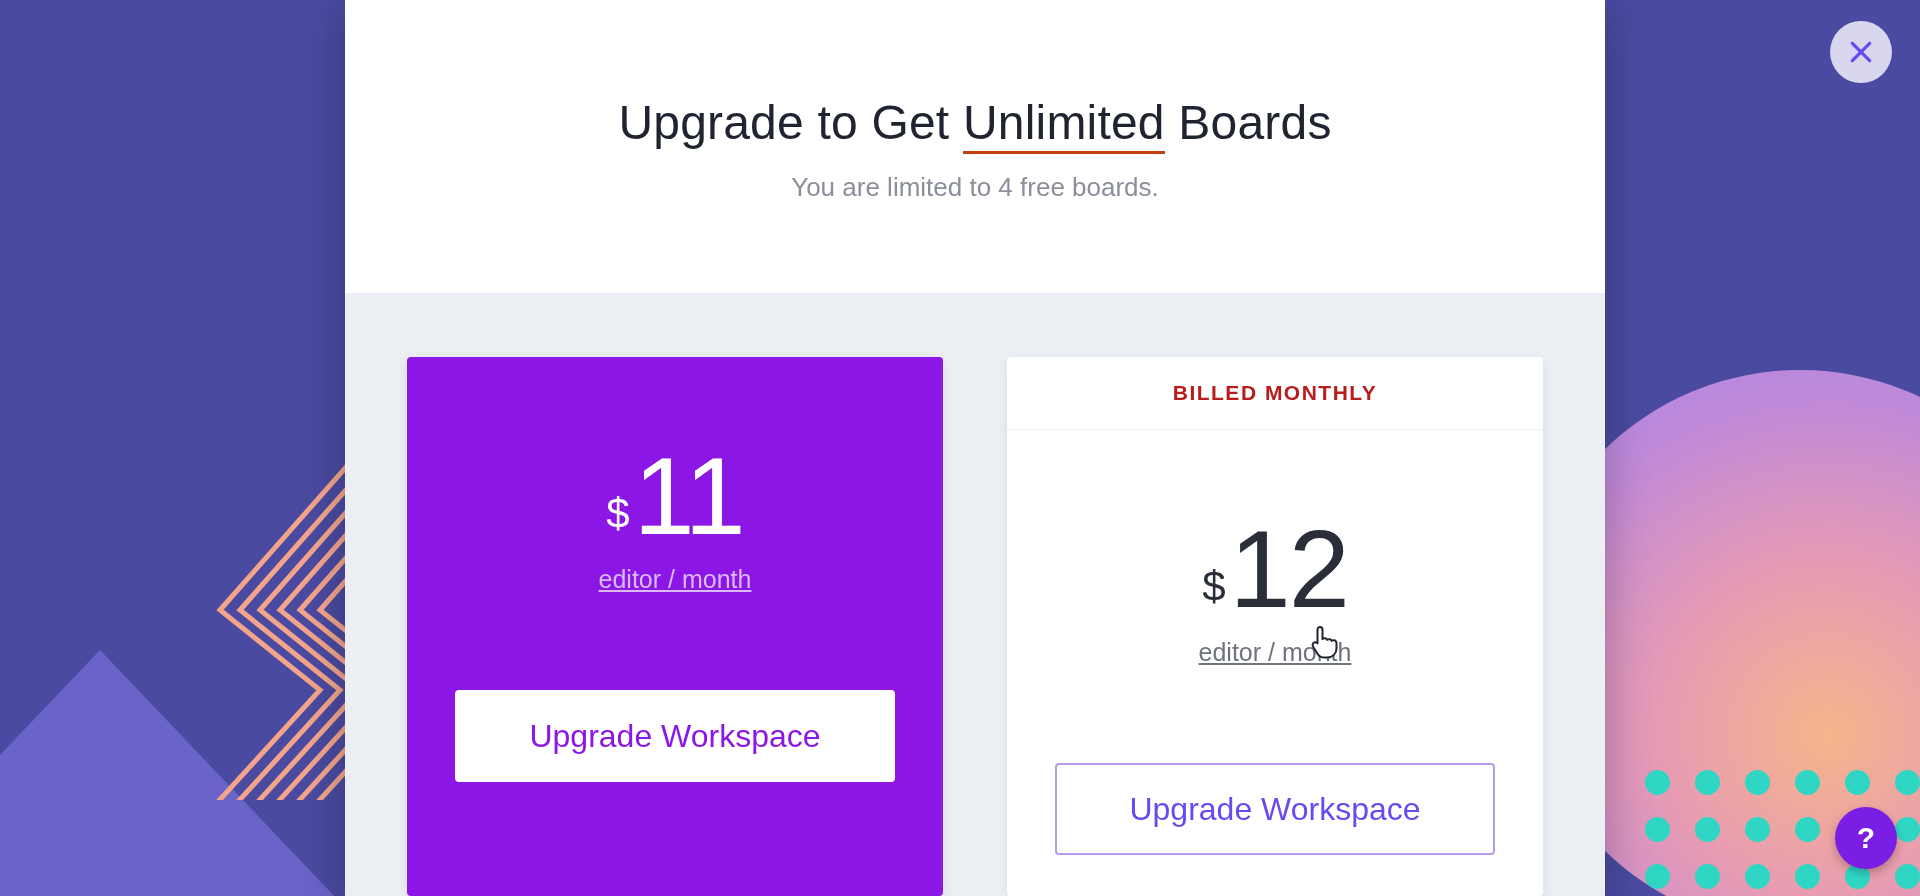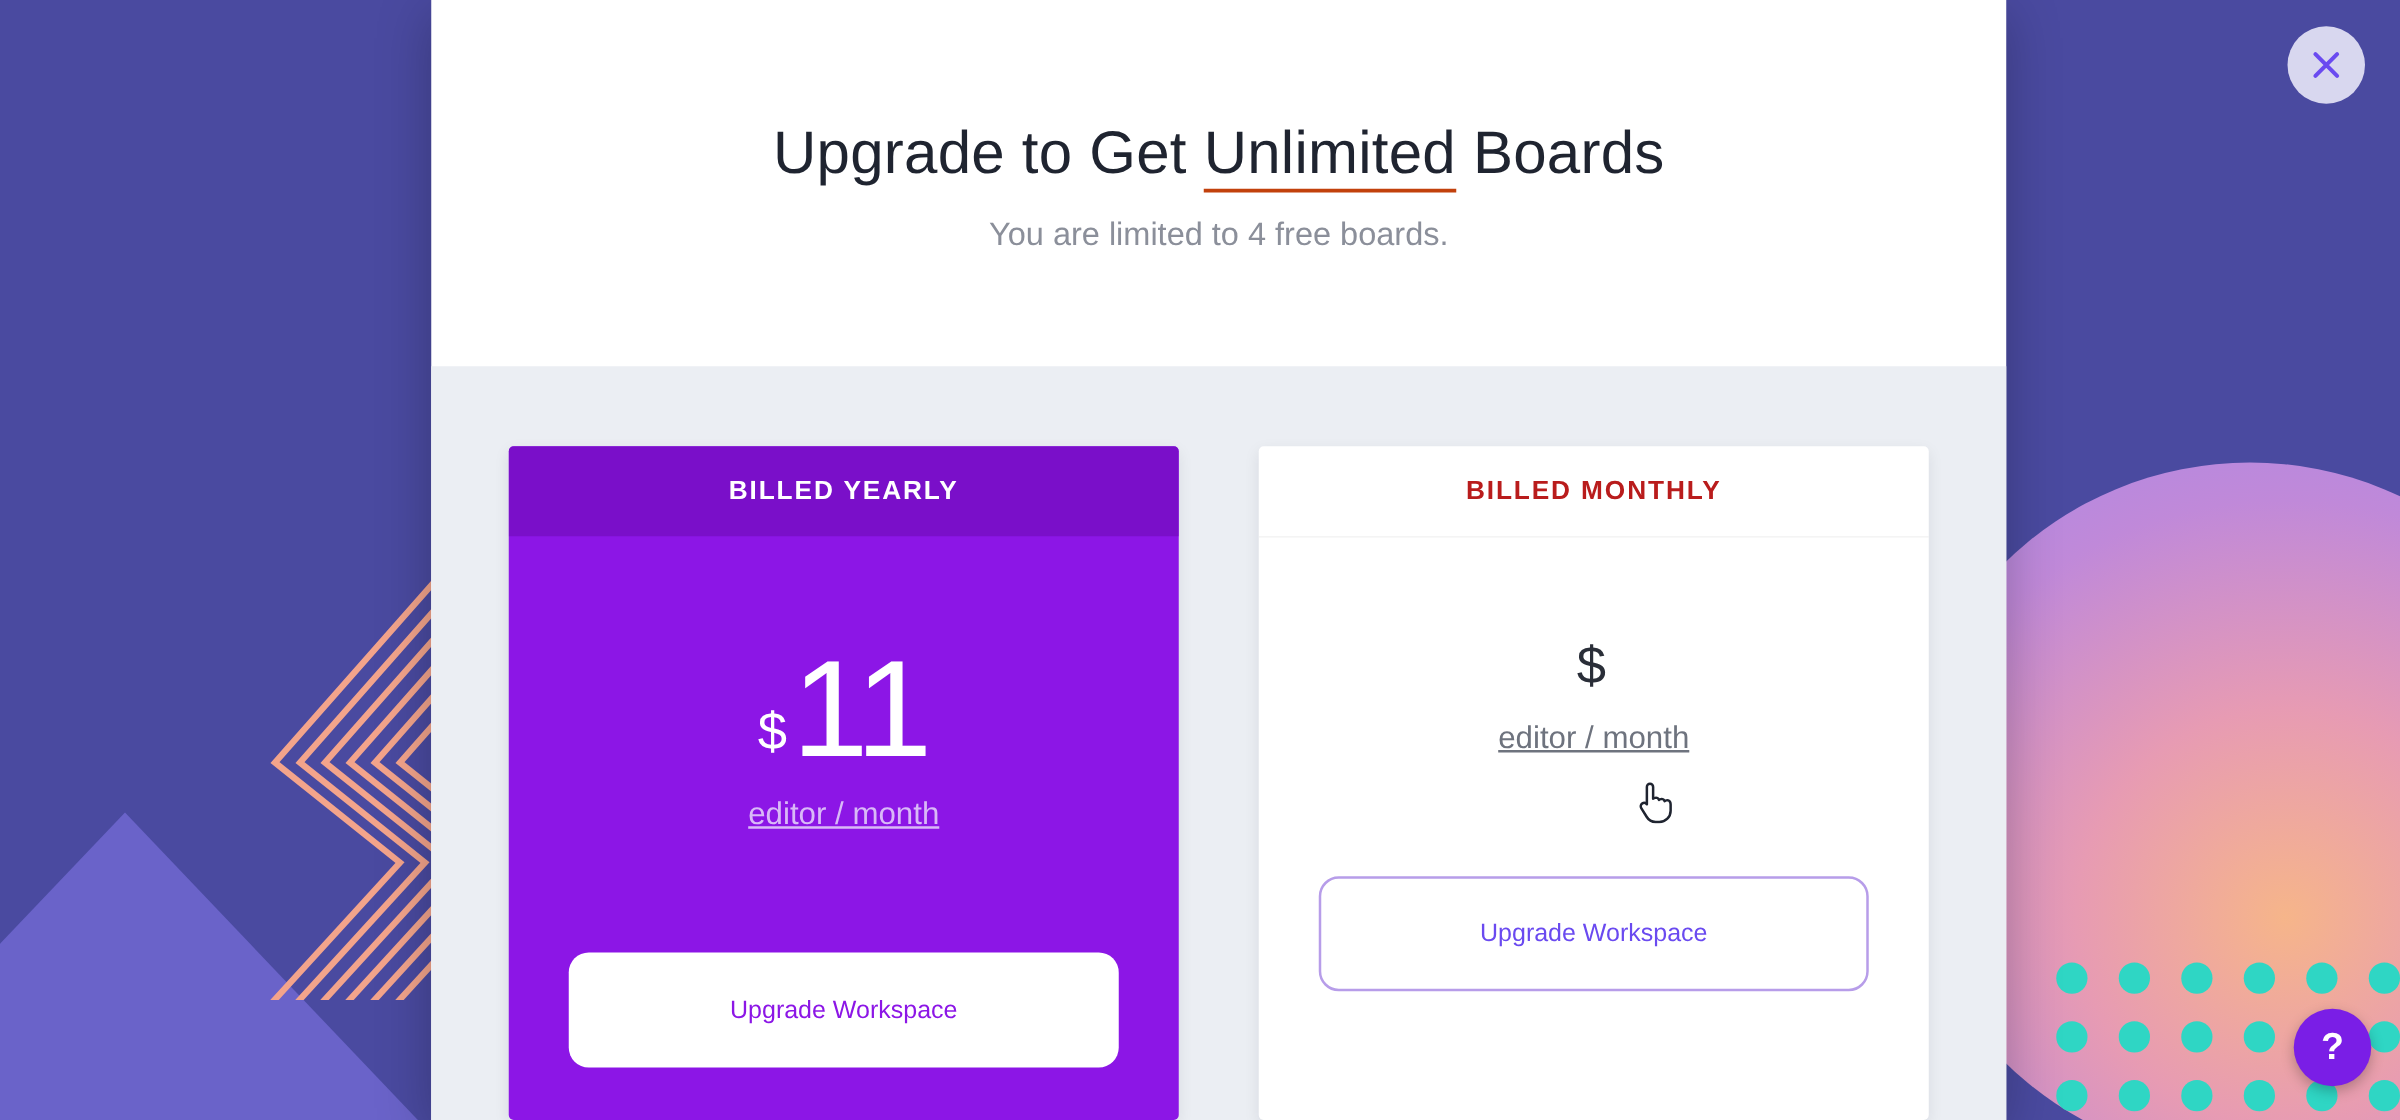--- a/index.html
+++ b/index.html
@@ -162,23 +162,23 @@
     font-size: 25px;
     text-decoration: underline;
   }
   .plan-card.featured .price-sub { color: #d9b9f7; }
   .plan-card:not(.featured) .price-sub { color: #6e737e; }
 
   .upgrade-btn {
     margin-top: 96px;
     width: 440px;
     height: 92px;
-    font-size: 20px;
-    font-weight: 500;
-    border-radius: 16px;
+    font-size: 32px;
+    font-weight: 500;
+    border-radius: 4px;
     cursor: pointer;
     background: #ffffff;
     border: 2px solid #b79de9;
     color: #6a4af0;
   }
   .plan-card.featured .upgrade-btn {
     border: none;
     color: #8c16e6;
   }
 
@@ -243,36 +243,36 @@
   <div class="modal-header">
     <h1 class="modal-title">
       <span>Upgrade to Get </span><span class="underline">Unlimited</span><span> Boards</span>
     </h1>
     <p class="modal-sub">You are limited to 4 free boards.</p>
   </div>
 
   <div class="plans-area">
 
     <div class="plan-card featured">
-      <div class="plan-head">BILLED YEARLY</div>
       <div class="price-block">
         <div class="price-line">
           <span class="currency">$</span>
           <span class="amount">11</span>
         </div>
         <div class="price-sub">editor / month</div>
       </div>
       <button class="upgrade-btn">Upgrade Workspace</button>
     </div>
 
     <div class="plan-card">
       <div class="plan-head">BILLED MONTHLY</div>
       <div class="price-block">
         <div class="price-line">
           <span class="currency">$</span>
+          <span class="amount">12</span>
         </div>
         <div class="price-sub">editor / month</div>
       </div>
       <button class="upgrade-btn">Upgrade Workspace</button>
     </div>
 
   </div>
 </div>
 
 <svg class="cursor-icon" width="30" height="34" viewBox="0 0 30 34">

